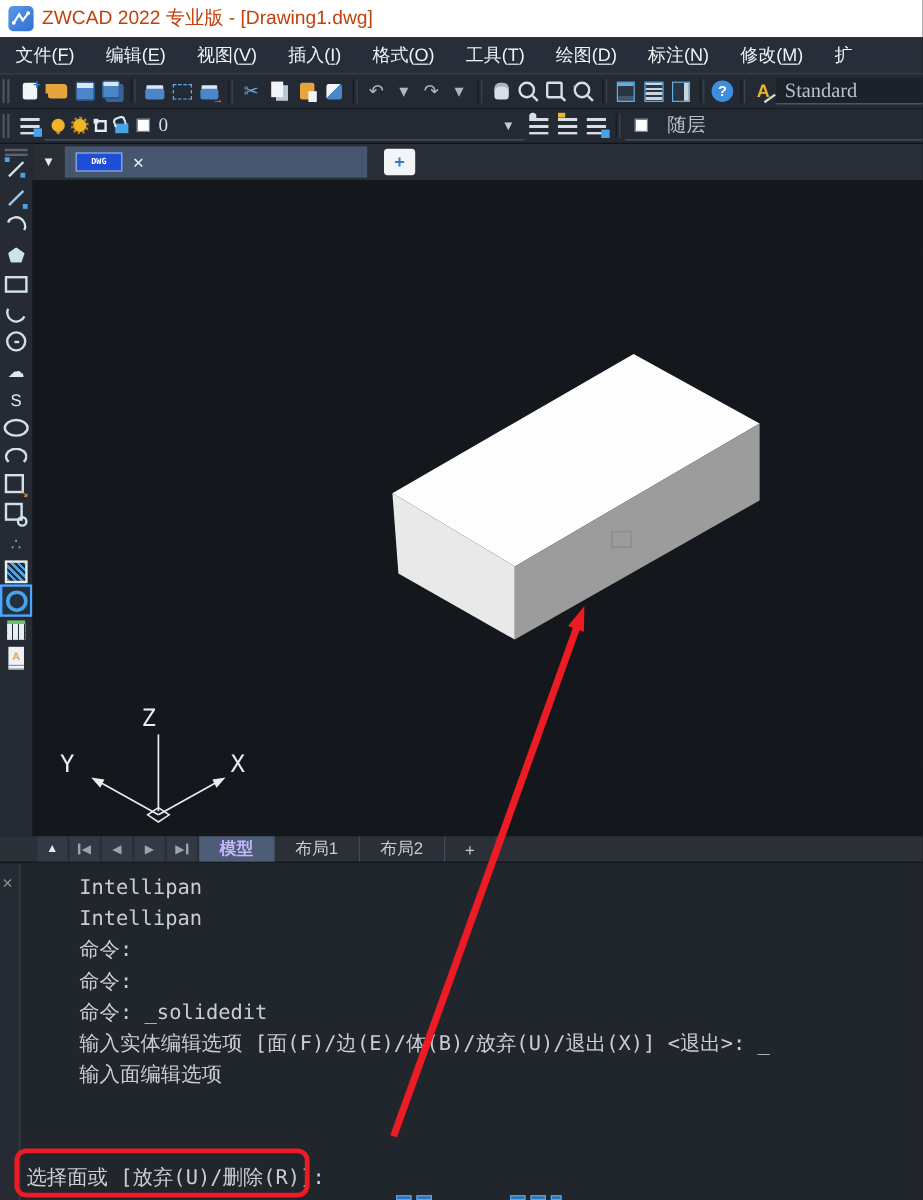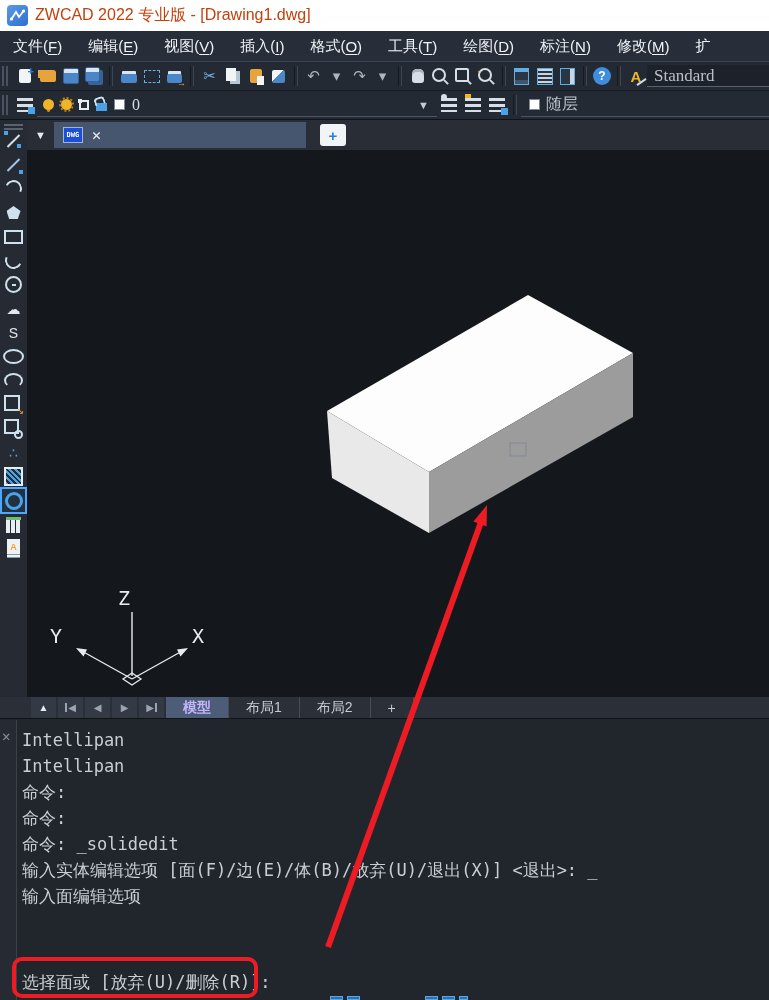--- a/index.html
+++ b/index.html
@@ -90,30 +90,30 @@
                      border:2px solid #cfe2f4; border-bottom:none; border-radius:4px 4px 0 0; transform:rotate(-18deg); }
   .ic-swatch { width:11px; height:11px; background:#ffffff; border:1px solid #7d8694; flex:none; }
   .layer-name { color:#d8dde3; font-size:16px; font-family:"Liberation Serif",serif; flex:1; }
   .combo-arrow { color:#c6ccd4; font-size:11px; padding-right:2px; }
   .layer-tool { width:24px; height:24px; position:relative; flex:none; display:flex; align-items:center; justify-content:center; }
   .layer-tool::before { content:""; width:16px; height:14px;
                         background:repeating-linear-gradient(#d8dee6 0 3px,transparent 3px 6px); }
   .layer-tool.a1::after { content:""; position:absolute; top:1px; left:4px; width:6px; height:6px; border-radius:50%; background:#d8dee6; }
   .layer-tool.a2::after { content:""; position:absolute; top:1px; left:4px; width:6px; height:4px; background:#f0b429; }
   .layer-tool.a3::after { content:""; position:absolute; right:1px; bottom:2px; width:7px; height:7px; background:#4aa3e8; }
-  .color-combo { flex:1; height:23px; display:flex; align-items:center; gap:6px; padding:0 8px;
+  .color-combo { flex:1; height:23px; display:flex; align-items:center; gap:16px; padding:0 8px;
                  border-bottom:1px solid #4d5565; color:#b9c0c8; font-size:16px; }
 
   
   .tabstrip { position:absolute; top:120px; left:27px; right:0; height:30px; background:#282d36;
               display:flex; align-items:center; }
   .tab-caret { color:#e8ecf0; font-size:11px; padding:0 8px; }
   .doc-tab { height:26px; width:252px; background:#46566f; display:flex; align-items:center; gap:7px;
              padding:0 9px; color:#fff; font-family:"DejaVu Sans Mono",monospace; font-size:15px; font-weight:bold; }
-  .dwg-ic { width:20px; height:16px; background:#1d4ed8; border:1px solid #9fb6d4; color:#fff; font-size:7px;
+  .dwg-ic { width:39px; height:16px; background:#1d4ed8; border:1px solid #9fb6d4; color:#fff; font-size:7px;
             font-weight:bold; display:flex; align-items:center; justify-content:center; letter-spacing:0; flex:none; }
   .doc-label { flex:1; white-space:nowrap; overflow:hidden; }
   .tab-close { color:#e8ecf0; font-size:15px; padding:0 2px; }
   .newtab { width:26px; height:22px; background:#f2f5f8; border-radius:3px; margin-left:14px;
             color:#2b7fd4; font-size:15px; font-weight:bold; display:flex; align-items:center; justify-content:center; }
 
   
   .leftbar { position:absolute; top:120px; left:0; width:27px; height:577px; background:#262b33;
              display:flex; flex-direction:column; align-items:center; }
   .lb-grip { width:19px; height:2px; background:#5a6270; margin:4px 0 2px; box-shadow:0 4px 0 #5a6270; flex:none; }
@@ -167,21 +167,21 @@
           border-right:1px solid #454c58; white-space:nowrap; }
   .ltab.active { background:#4d5d78; color:#c4b5fd; font-weight:bold; }
 
   
   .cmd { position:absolute; top:720px; left:0; right:0; bottom:0; background:#21252c;
          font-family:"DejaVu Sans Mono",monospace; font-size:17px; color:#c9ced4; }
   .cmd-gutter { position:absolute; left:0; top:0; width:17px; height:100%; background:#262b33;
                 border-right:1px solid #3a414d; }
   .cmd-x { position:absolute; left:2px; top:8px; color:#8a9097; font-size:14px; }
   .cmd-lines { position:absolute; left:22px; top:7px; right:0; }
-  .cmd-line { height:26px; line-height:26px; white-space:nowrap; overflow:hidden; }
+  .cmd-line { height:26px; line-height:26px; white-space:nowrap; overflow:hidden;margin-left:44px; }
   .cmd-prompt { position:absolute; left:22px; top:248px; height:28px; line-height:28px; white-space:nowrap; }
 
   .sliver { position:absolute; bottom:0; height:4px; width:13px; background:#2e6fb2; border:1px solid #5aa7e8; }
 
   
   .overlay { position:absolute; inset:0; z-index:60; pointer-events:none; }
 </style>
 </head>
 <body>
 

